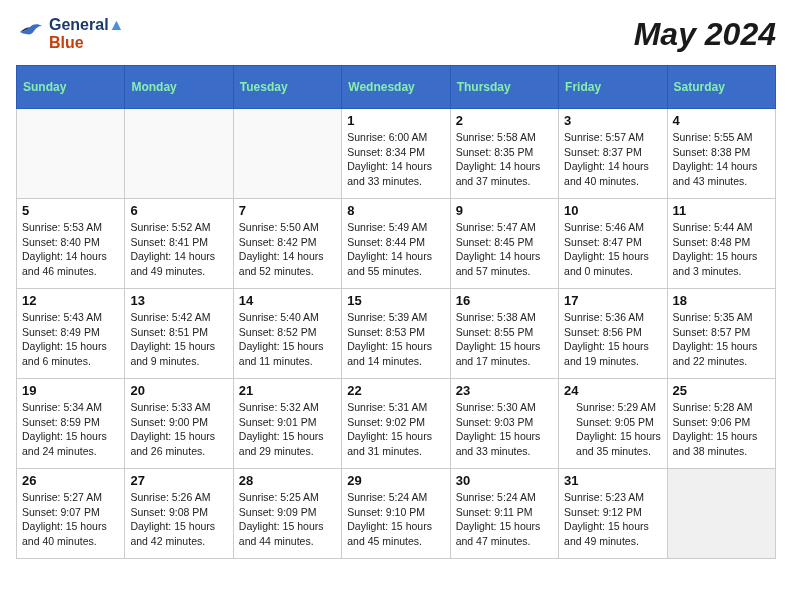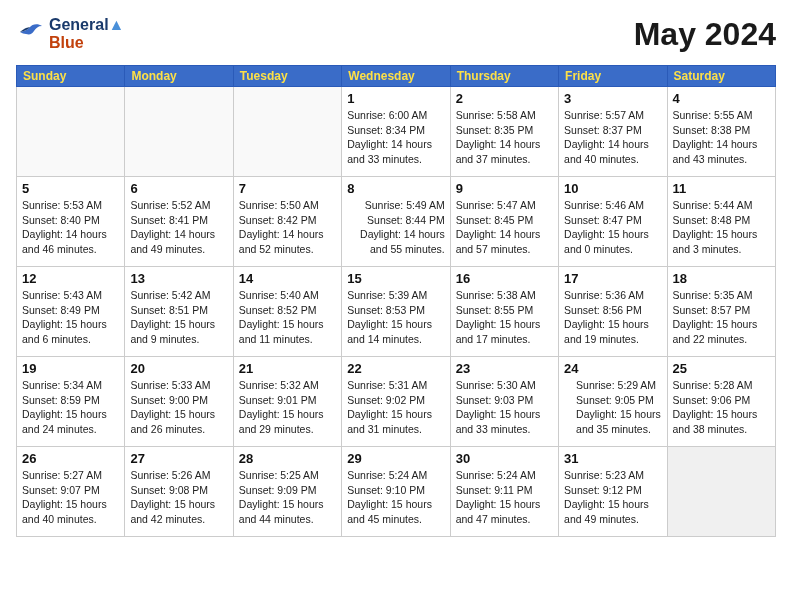--- a/index.html
+++ b/index.html
@@ -20,39 +20,40 @@
       display: flex;
       align-items: center;
       gap: 5px;
     }
     .logo-bird {
       width: 28px;
       height: 22px;
     }
     .title-block {
       text-align: right;
+      font-style: italic;
     }
     .month-title {
       font-size: 32px;
       font-weight: bold;
       color: #1a1a1a;
     }
     .location {
       font-size: 14px;
       color: #444;
     }
     .calendar {
       width: 100%;
       border-collapse: collapse;
       font-size: 11px;
     }
     .calendar th {
       background: #3a6cc8;
-      color: #fde047;
-      padding: 3px 6px;
+      color: #86efac;
+      padding: 14px 6px;
       text-align: left;
       font-size: 12px;
       font-weight: bold;
       border: 1px solid #2a5ab8;
     }
     .calendar td {
       border: 1px solid #ccc;
       vertical-align: top;
       padding: 4px 5px;
       width: 107px;
@@ -162,21 +163,21 @@
         </td>
         <td>
           <span class="day-number">7</span>
           <div class="day-info" style="white-space: pre-line;">Sunrise: 5:50 AM
 Sunset: 8:42 PM
 Daylight: 14 hours
 and 52 minutes.</div>
         </td>
         <td>
           <span class="day-number">8</span>
-          <div class="day-info" style="white-space: pre-line; text-align: right;">Sunrise: 5:49 AM
+          <div class="day-info" style="white-space: pre-line;">Sunrise: 5:49 AM
 Sunset: 8:44 PM
 Daylight: 14 hours
 and 55 minutes.</div>
         </td>
         <td>
           <span class="day-number">9</span>
           <div class="day-info" style="white-space: pre-line;">Sunrise: 5:47 AM
 Sunset: 8:45 PM
 Daylight: 14 hours
 and 57 minutes.</div>

